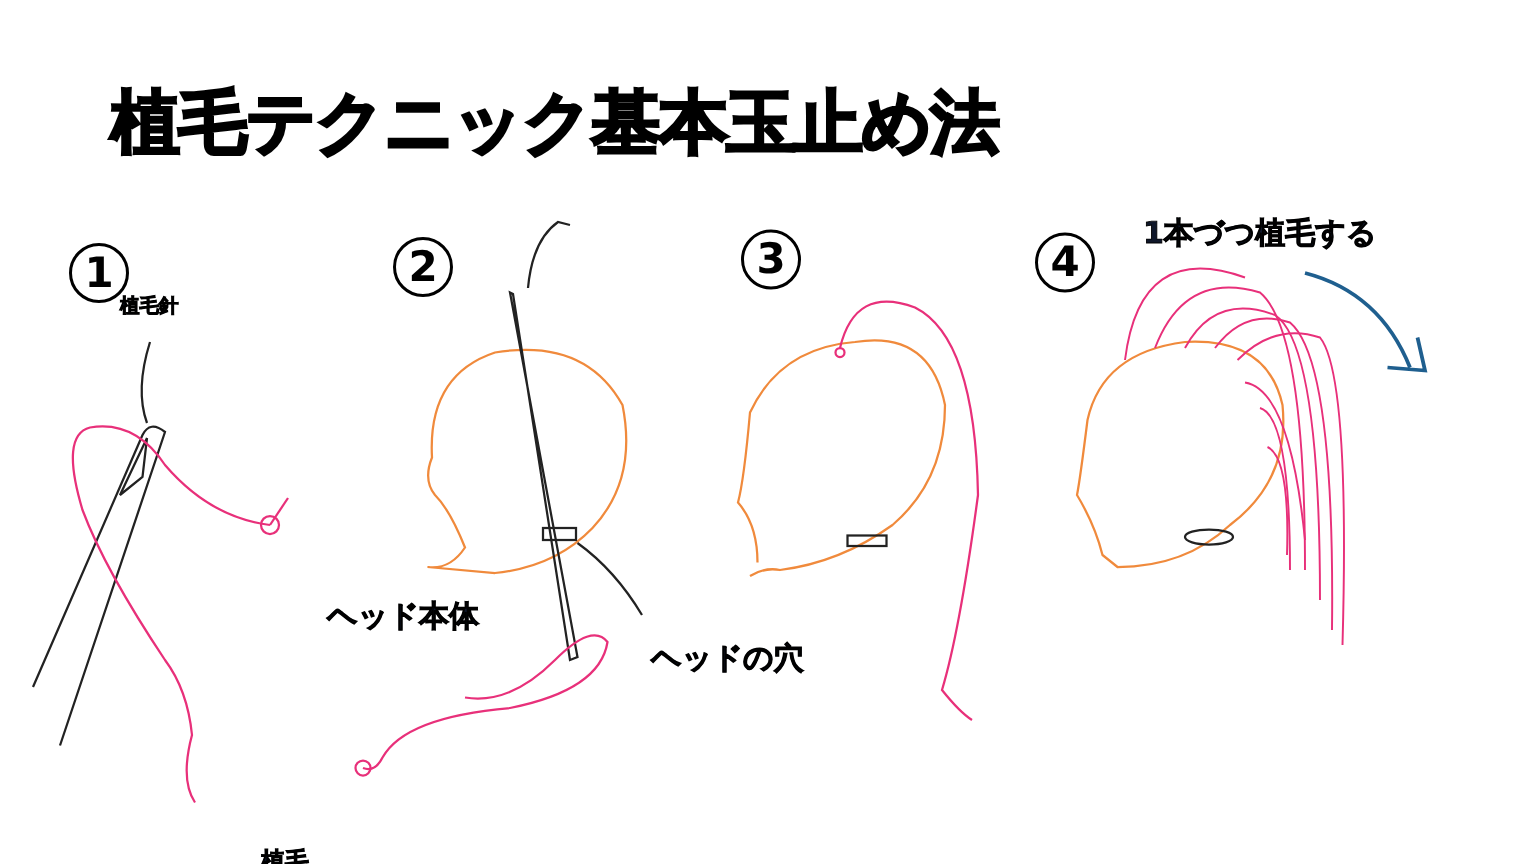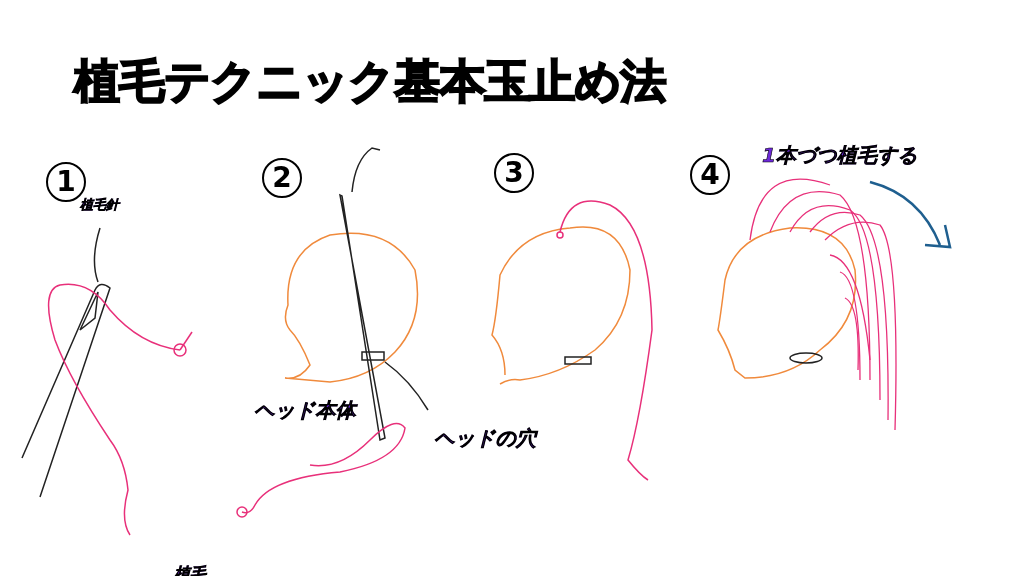--- a/index.html
+++ b/index.html
@@ -1,18 +1,18 @@
 <!DOCTYPE html>
 <html><head>
 <meta charset="utf-8">
 <style>
   html,body{margin:0;padding:0;background:#ffffff;}
   body{width:1024px;height:576px;position:relative;overflow:hidden;font-family:"DejaVu Sans",sans-serif;}
   .title{position:absolute;left:74px;top:58px;font-size:46px;font-weight:900;color:#000;letter-spacing:-1px;line-height:1;-webkit-text-stroke:2px #000;}
-  .label{position:absolute;font-weight:bold;color:#6d28d9;line-height:1;font-style:italic;-webkit-text-stroke:0.6px #000;}
+  .label{position:absolute;font-weight:bold;color:#0f172a;line-height:1;-webkit-text-stroke:0.6px #000;}
   .num{position:absolute;width:36px;height:36px;border:2.5px solid #000;border-radius:50%;font-size:28px;font-weight:900;text-align:center;line-height:36px;color:#000;}
   svg{position:absolute;left:0;top:0;}
 </style>
 </head>
 <body>
 
 <div class="title">植毛テクニック基本玉止め法</div>
 
 <svg width="1024" height="576">
 
@@ -65,19 +65,19 @@
     <path d="M845 298 Q860 305 858 370"></path>
   </g>
   <path d="M870 182 Q920 195 940 245 M925 245 L950 247 L945 225" fill="none" stroke="#1f5f8f" stroke-width="2.5"></path>
 </svg>
 
 <div class="num" style="left:46px;top:162px;">1</div>
 <div class="label" style="left:80px;top:198px;font-size:13px;">植毛針</div>
 <div class="label" style="left:174px;top:566px;font-size:16px;">植毛</div>
 
 <div class="num" style="left:262px;top:158px;">2</div>
-<div class="label" style="left:218px;top:400px;font-size:20px;margin-left:36px;">ヘッド本体</div>
+<div class="label" style="left:218px;top:400px;font-size:20px;">ヘッド本体</div>
 <div class="label" style="left:434px;top:428px;font-size:20px;">ヘッドの穴</div>
 
 <div class="num" style="left:494px;top:153px;">3</div>
 
 <div class="num" style="left:690px;top:155px;">4</div>
 <div class="label" style="left:762px;top:145px;font-size:20px;">1本づつ植毛する</div>
 
 </body></html>

